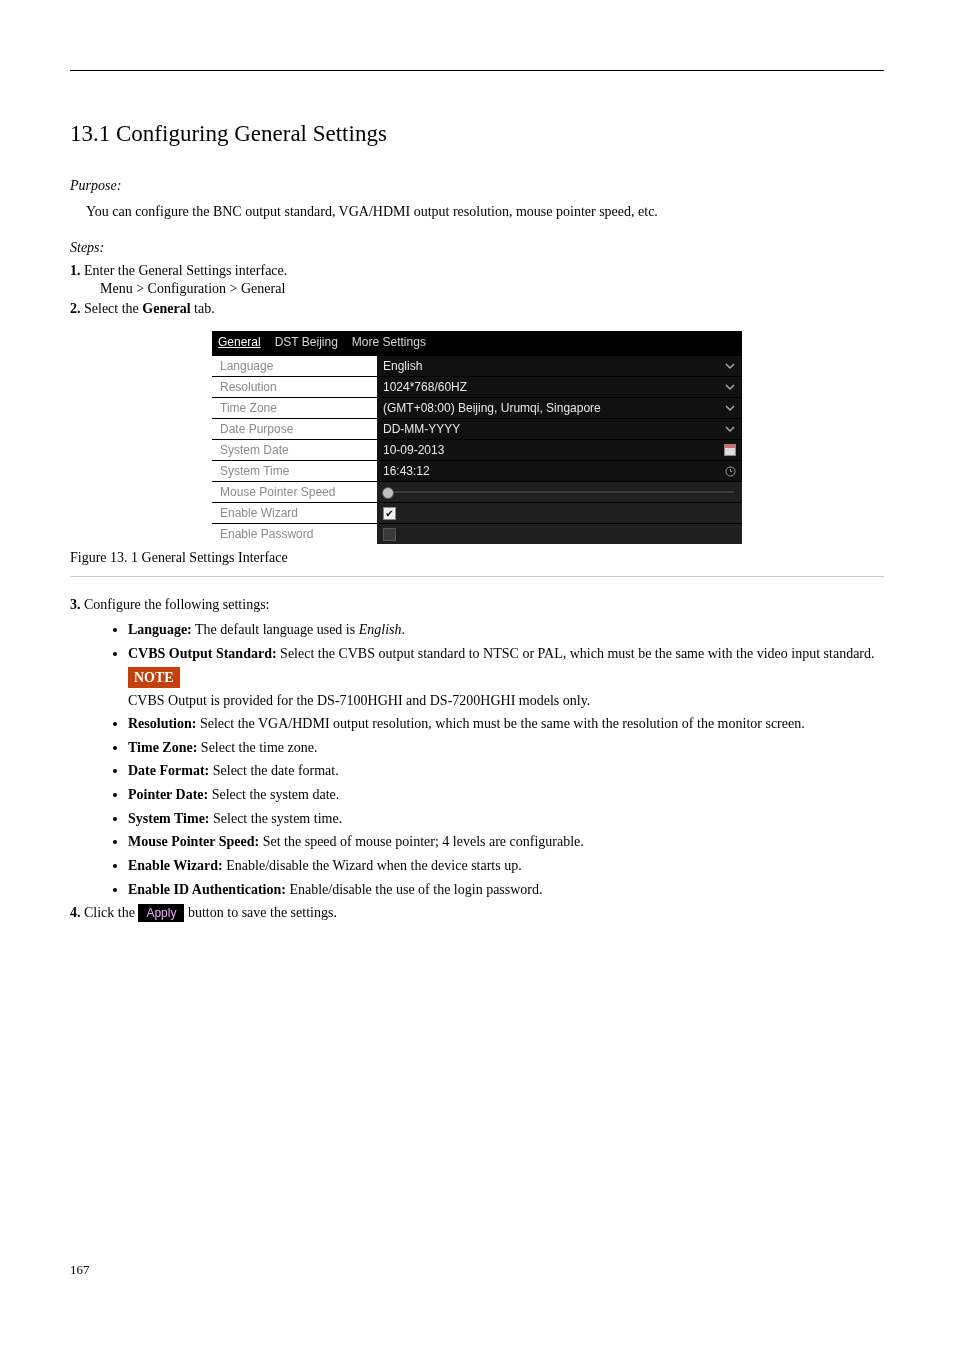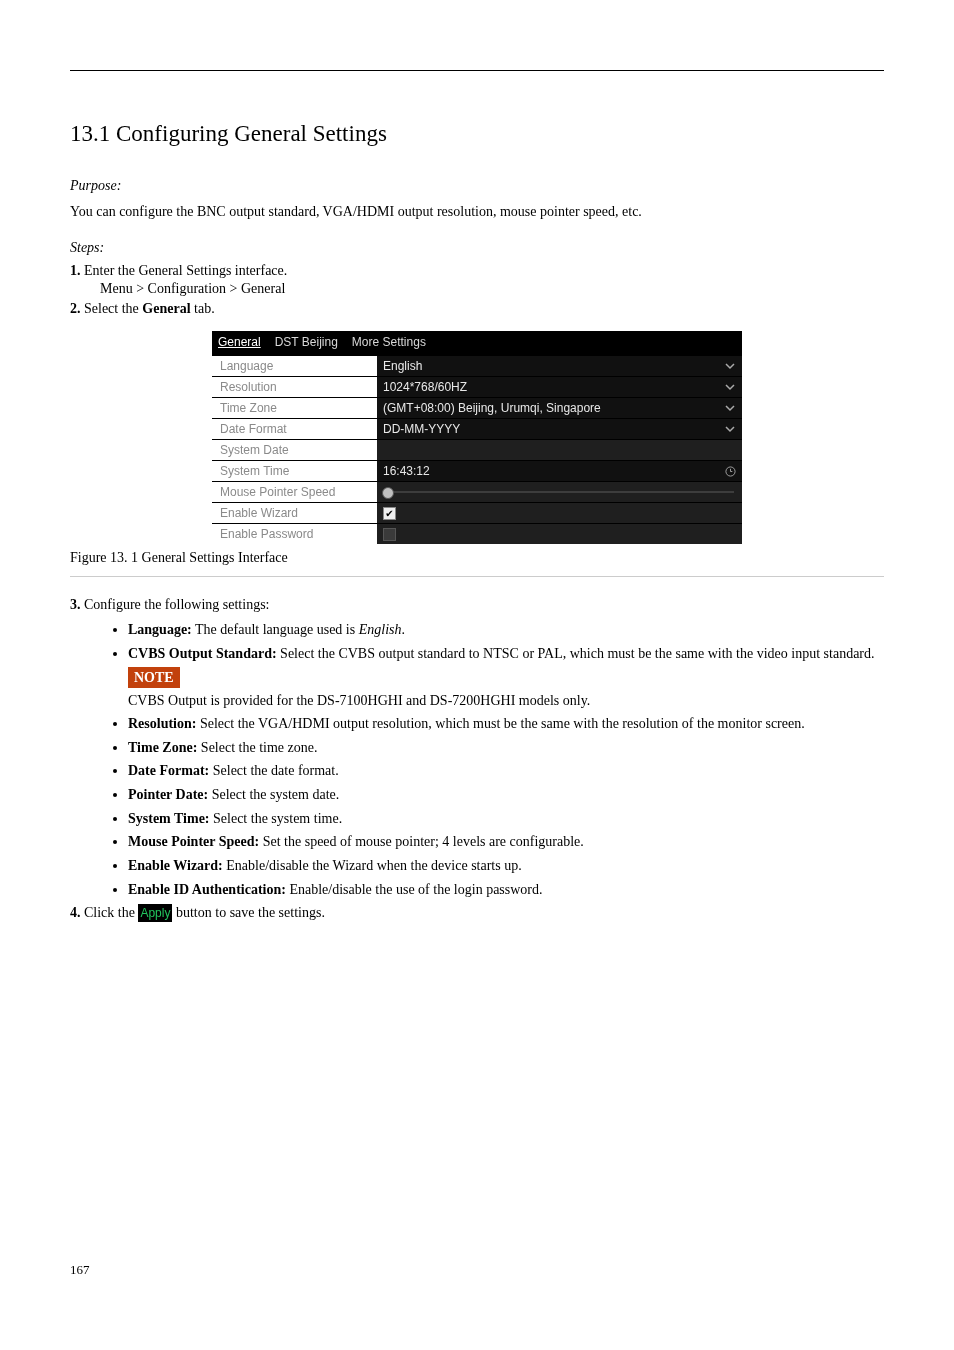--- a/index.html
+++ b/index.html
@@ -25,21 +25,21 @@
     margin: 0 0 28px 0;
   }
   .purpose-row, .steps-row {
     font-style: italic;
     font-size: 14px;
     line-height: 1.6;
   }
   .purpose-body {
     font-style: normal;
     font-size: 14px;
-    margin: 4px 0 14px 0;
+    margin: 4px 0 14px 16px;
     line-height: 1.55;
   }
   .step-line {
     font-size: 14px;
     margin: 4px 0 2px 0;
   }
   .step-path {
     font-size: 14px;
     margin: 2px 0 4px 30px;
   }
@@ -167,24 +167,24 @@
   .note-lbl {
     background: #c2410c;
     color: #fff;
     padding: 0 6px;
     font-weight: bold;
     display: inline-block;
   }
   .apply-btn {
     display: inline-block;
     background: #000;
-    color: #22c55e;
+    color: #f0abfc;
     font-family: Arial, sans-serif;
     font-size: 12px;
-    padding: 2px 2px;
+    padding: 2px 8px;
   }
   .footer-num {
     text-align: left;
     font-size: 13px;
     margin-top: 340px;
   }
 </style>
 </head>
 <body>
 
@@ -246,33 +246,39 @@
         <span>(GMT+08:00) Beijing, Urumqi, Singapore</span>
         <span class="val-icon chev">
             <svg viewBox="0 0 10 10">
               <path d="M1 3 L5 7 L9 3" fill="none" stroke="#aaa" stroke-width="1.5"></path>
             </svg>
           </span>
       </div>
     </div>
 
     <div class="form-row">
-      <div class="form-label">Date Format</div>
+      <div class="form-label">Date Purpose</div>
       <div class="form-val">
         <span>DD-MM-YYYY</span>
         <span class="val-icon chev">
             <svg viewBox="0 0 10 10">
               <path d="M1 3 L5 7 L9 3" fill="none" stroke="#aaa" stroke-width="1.5"></path>
             </svg>
           </span>
       </div>
     </div>
 
     <div class="form-row">
       <div class="form-label">System Date</div>
+      <div class="form-val">
+        <span>10-09-2013</span>
+        <span class="val-icon">
+            <span class="cal"></span>
+          </span>
+      </div>
     </div>
 
     <div class="form-row">
       <div class="form-label">System Time</div>
       <div class="form-val">
         <span>16:43:12</span>
         <span class="val-icon clock">
             <svg viewBox="0 0 12 12">
               <circle cx="6" cy="6" r="5" fill="none" stroke="#aaa"></circle>
               <path d="M6 3 V6 H8" fill="none" stroke="#aaa"></path>

